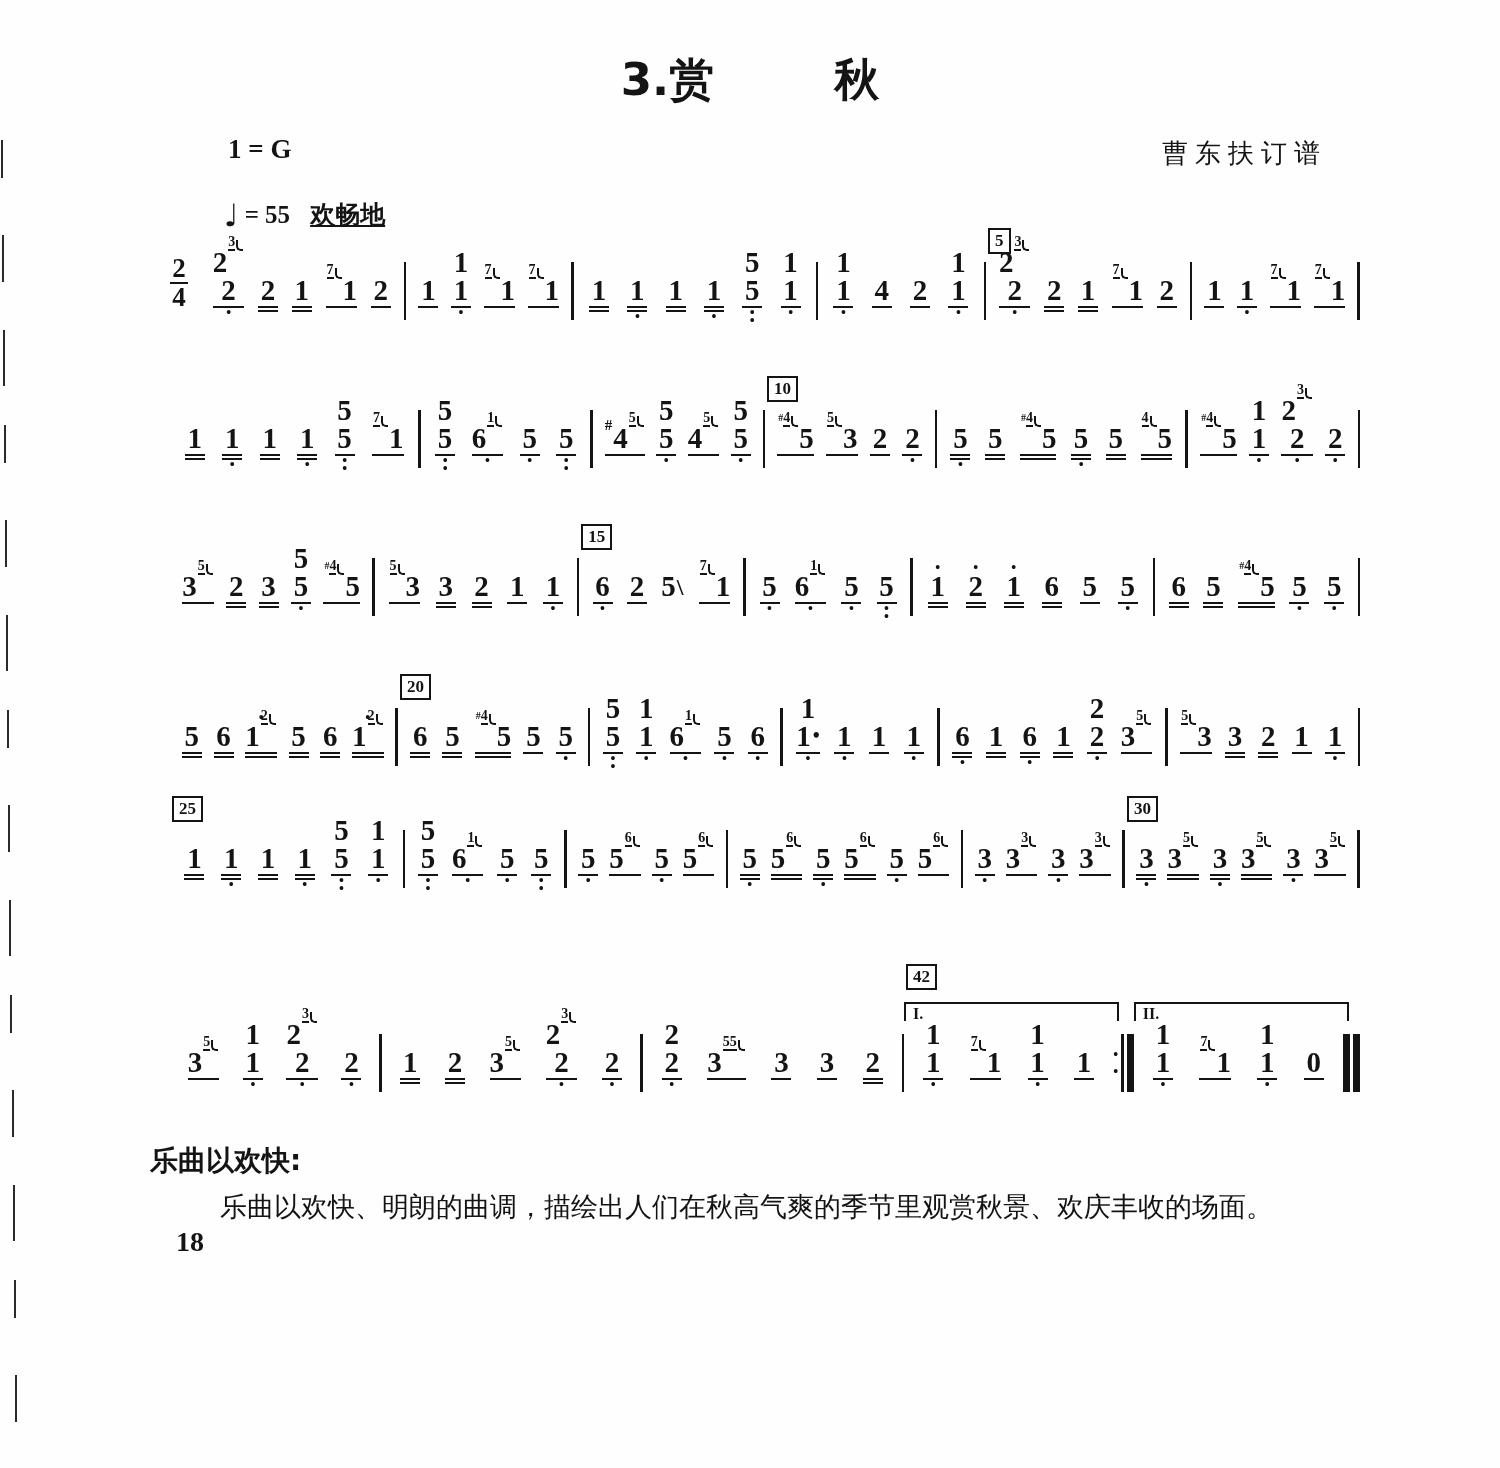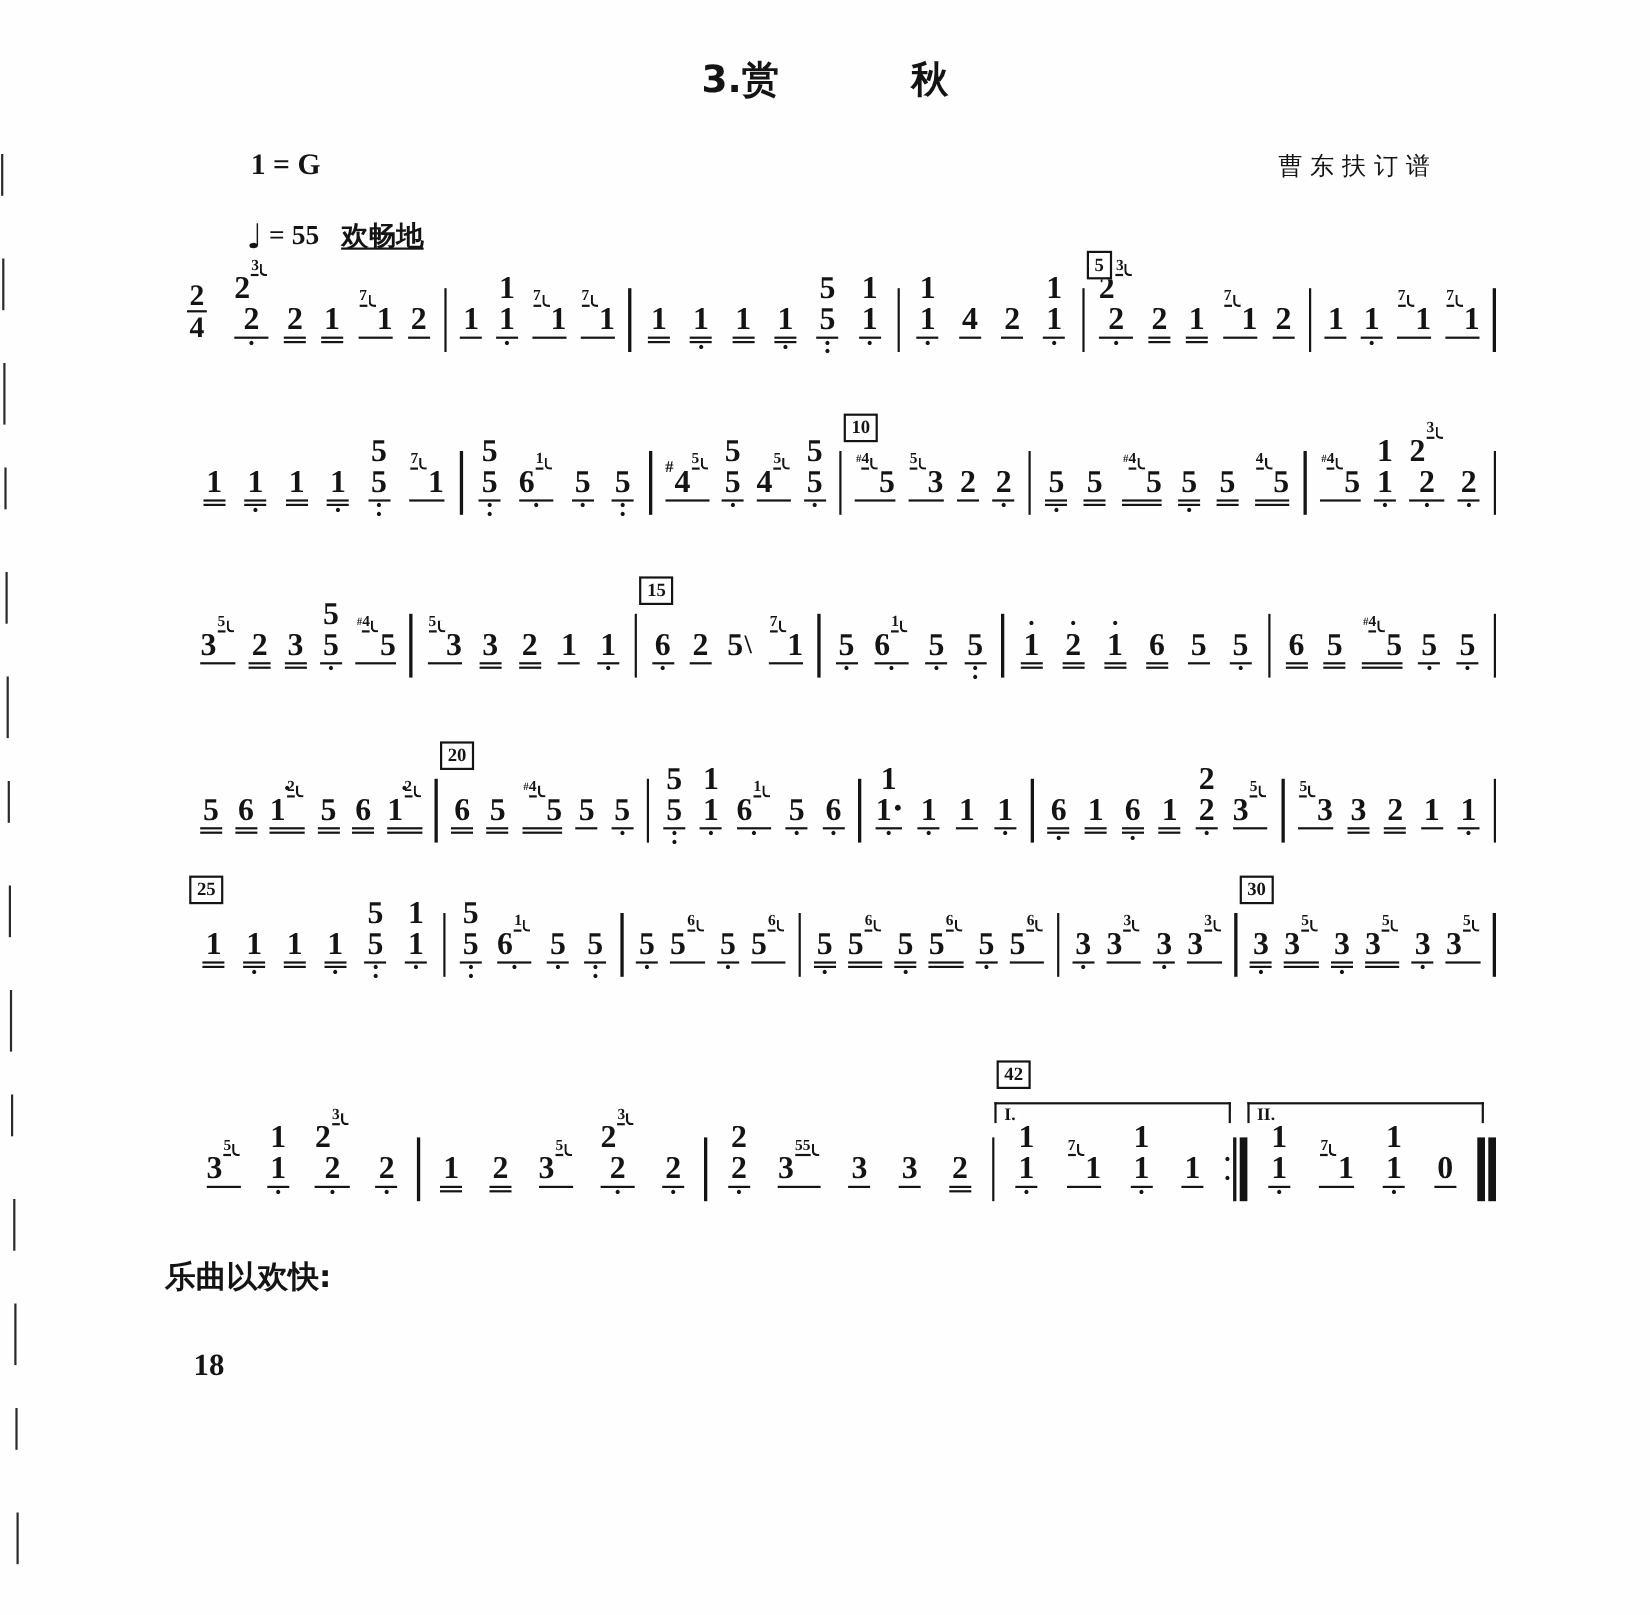--- a/index.html
+++ b/index.html
@@ -1,22 +1,22 @@
 <!DOCTYPE html>
 <html><head>
 <meta charset="utf-8">
 <style>
   html,body{margin:0;padding:0;background:#ffffff;}
   .page{position:relative;width:1500px;height:1468px;background:#fefefe;color:#141414;
         font-family:"Liberation Serif",serif;overflow:hidden;}
   .bmark{position:absolute;width:2px;background:#2a2a2a;}
   .title{position:absolute;top:50px;left:0;width:100%;display:flex;justify-content:center;
-         gap:120px;font-size:34px;font-weight:bold;font-family:"DejaVu Sans",sans-serif;}
+         gap:120px;font-size:45px;font-weight:bold;font-family:"DejaVu Sans",sans-serif;}
   .keysig{position:absolute;top:134px;left:228px;font-size:27px;font-weight:bold;}
-  .credit{position:absolute;top:136px;left:1162px;font-size:22px;letter-spacing:7px;
+  .credit{position:absolute;top:136px;left:1162px;font-size:26px;letter-spacing:7px;
           font-family:"DejaVu Sans",sans-serif;}
   .temporow{position:absolute;top:198px;left:224px;display:flex;align-items:center;gap:6px;
             font-size:25px;font-weight:bold;}
   .tempo-note{font-size:31px;font-family:"DejaVu Sans",sans-serif;line-height:30px;}
   .tempo-text{margin-left:14px;font-family:"DejaVu Sans",sans-serif;text-decoration:underline;}
   .musicline{position:absolute;left:170px;width:1190px;display:flex;align-items:flex-start;}
   .ml1{top:240px}.ml2{top:388px}.ml3{top:536px}.ml4{top:686px}.ml5{top:808px}.ml6{top:1012px}
   .measure{position:relative;display:flex;justify-content:space-around;align-items:flex-start;
            padding:0 6px;flex-basis:0;}
   .note{display:flex;flex-direction:column;align-items:center;min-width:20px;margin:0 3px;}
@@ -2034,14 +2034,15 @@
           </div>
         </div>
         <div class="rpt">
           <div class="bar thick"></div>
           <div class="bar thick"></div>
         </div>
       </div>
     </div>
 
   <div class="notes-heading">乐曲以欢快:</div>
+  <div class="notes-body">乐曲以欢快、明朗的曲调，描绘出人们在秋高气爽的季节里观赏秋景、欢庆丰收的场面。</div>
   <div class="pagenum">18</div>
 </div>
 
 </body></html>

